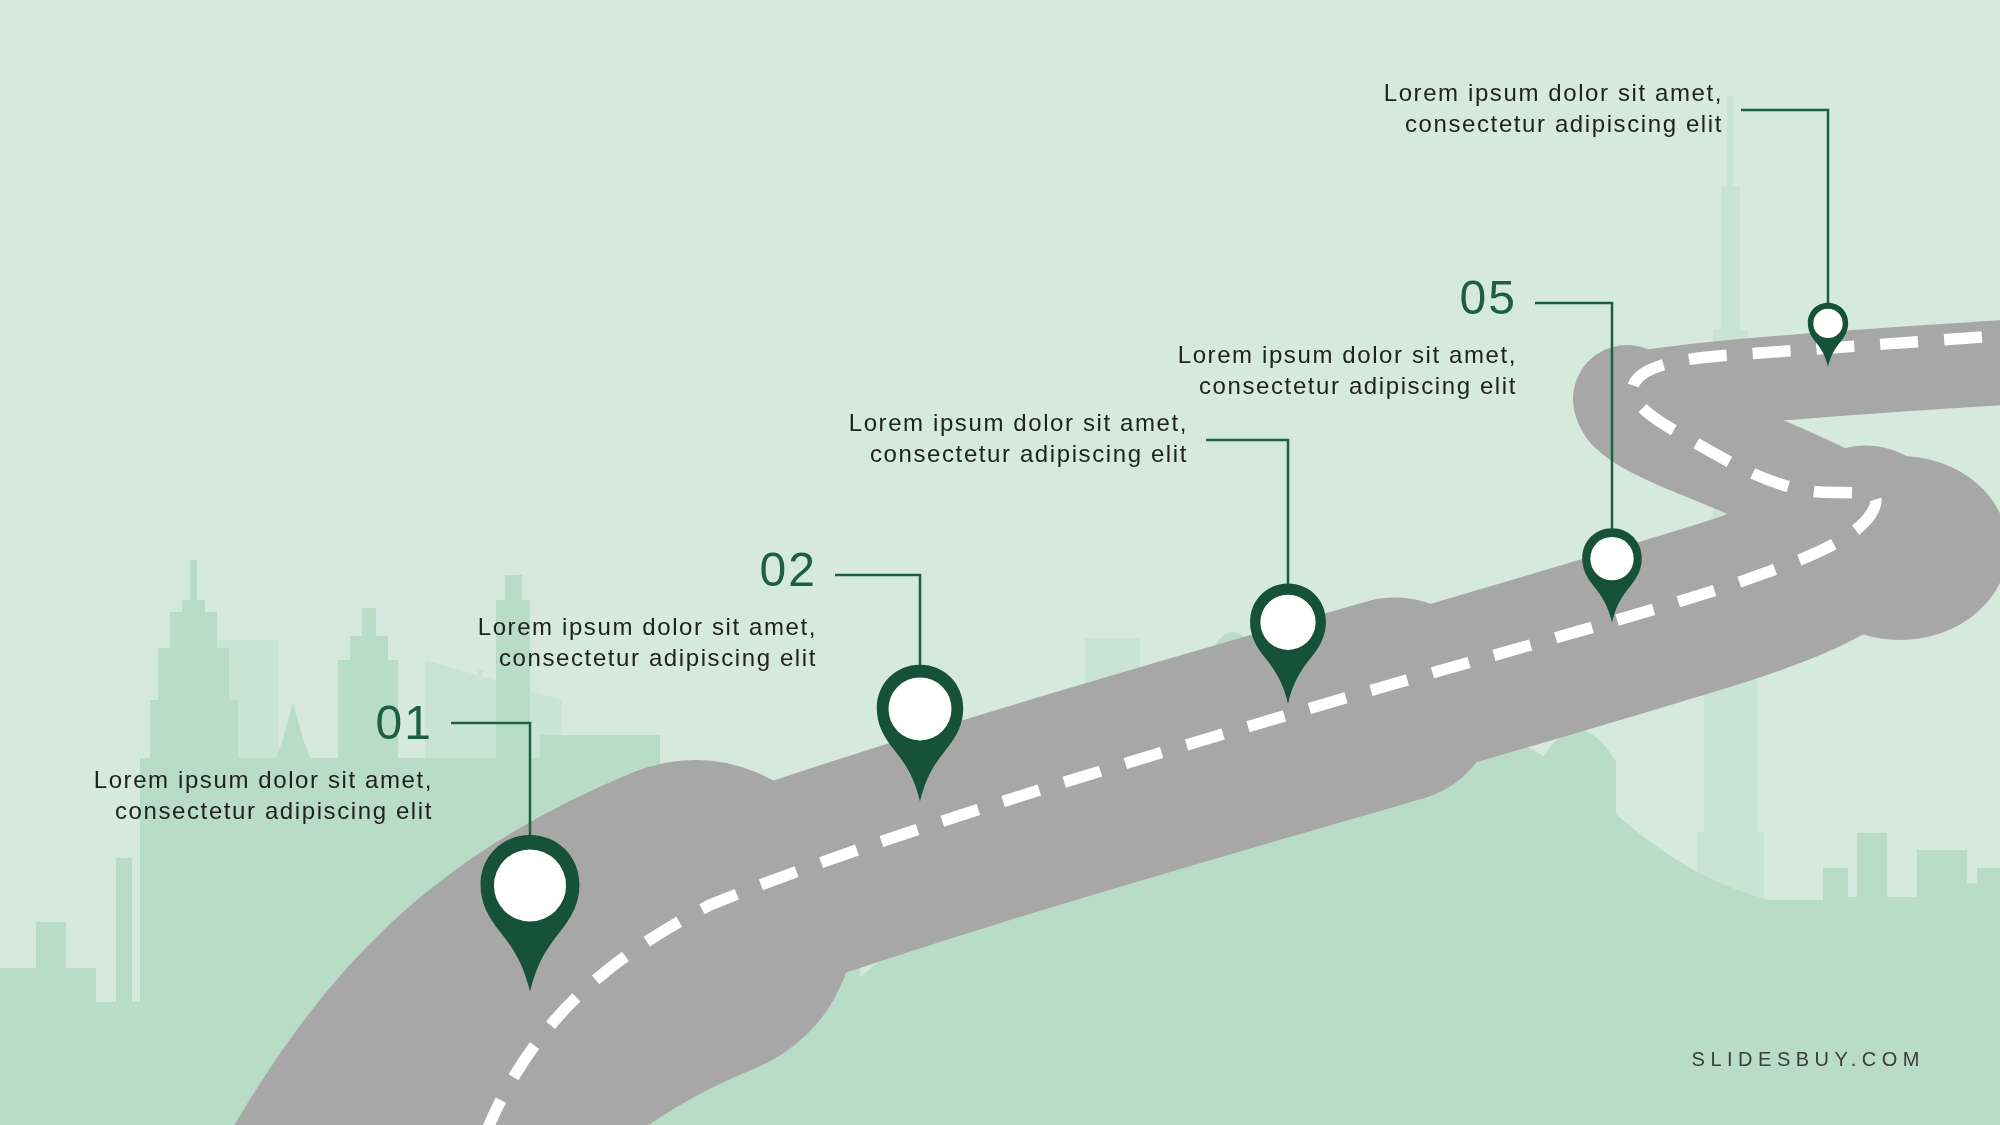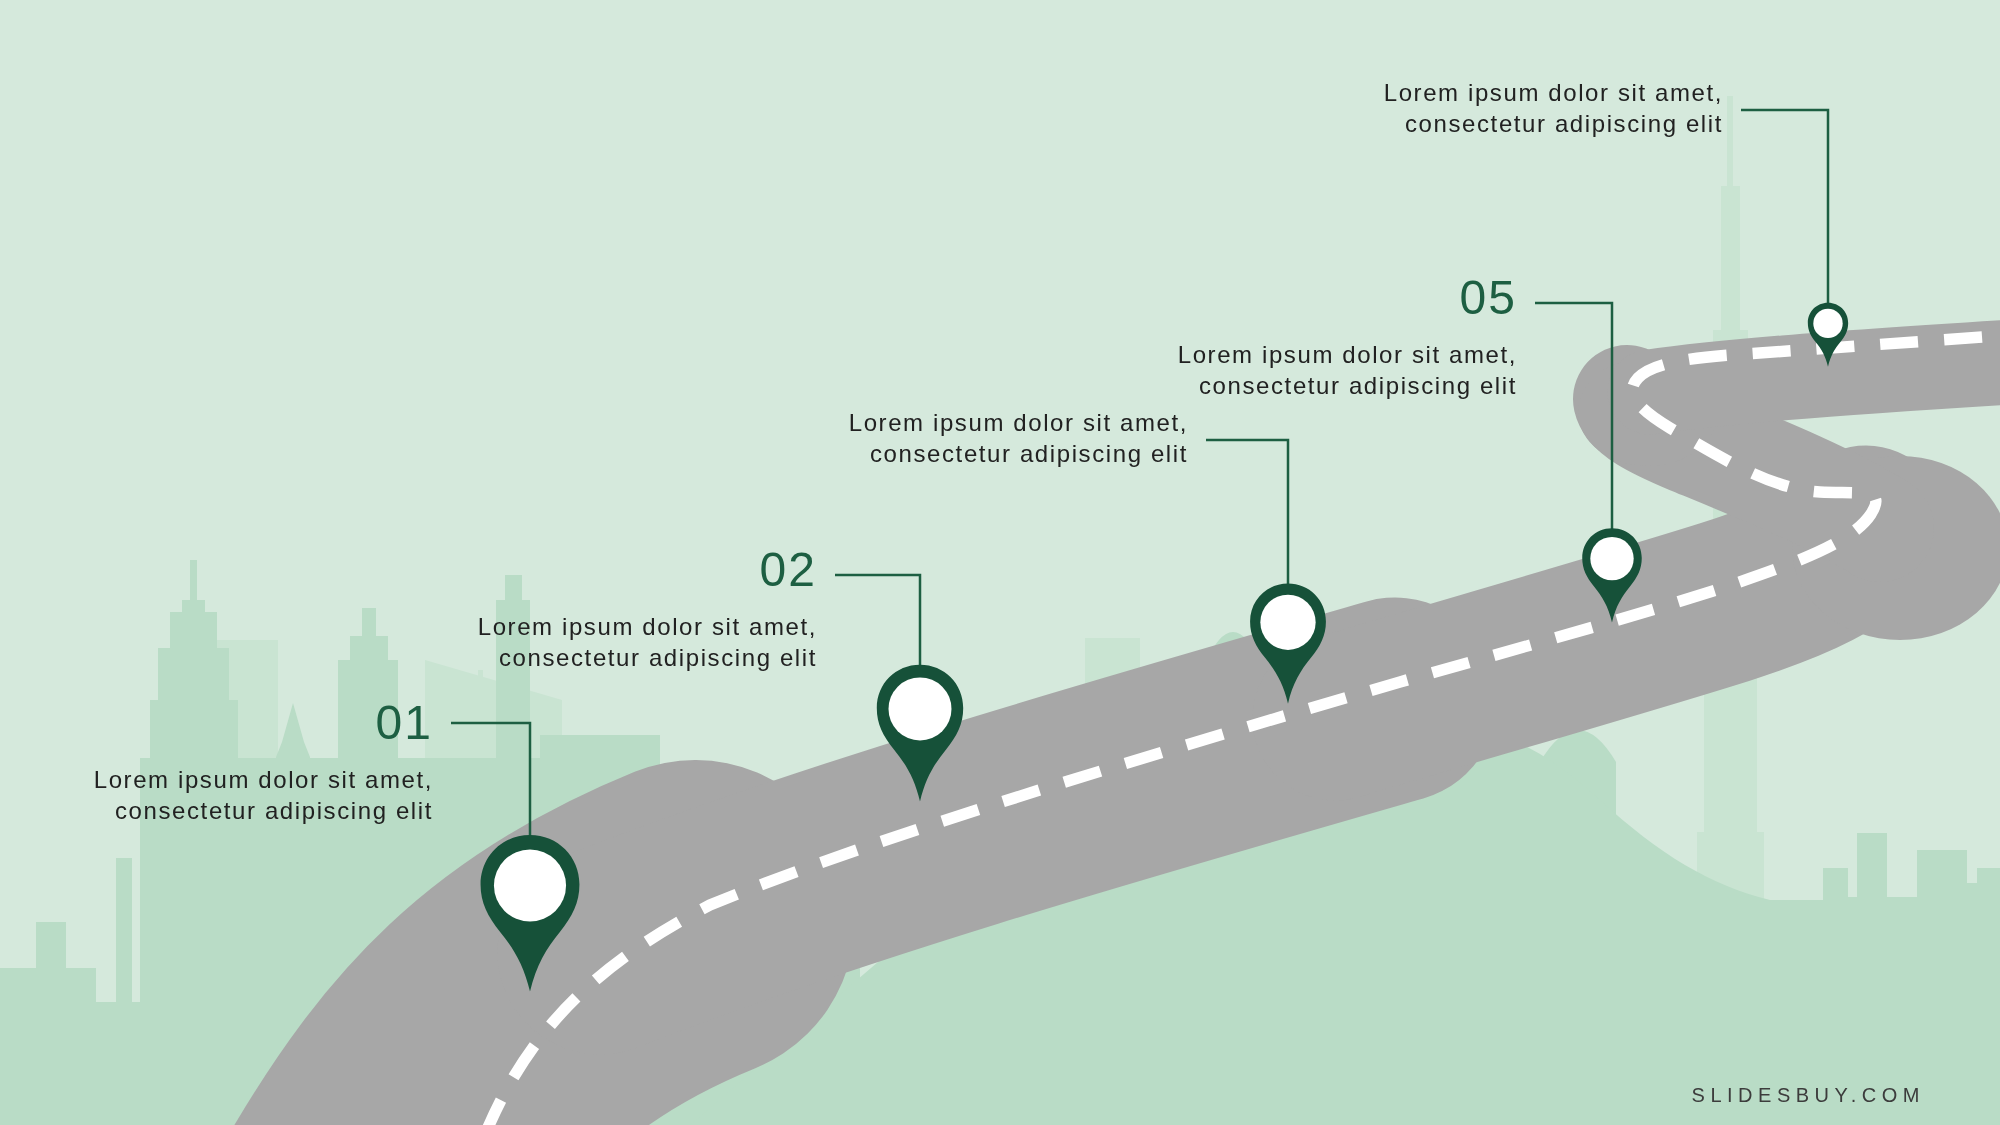--- a/index.html
+++ b/index.html
@@ -30,21 +30,20 @@
   }
   .m1{left:-167px;top:698px}
   .m2{left:217px;top:545px}
   .m3{left:588px;top:407px}
   .m4{left:917px;top:273px}
   .m5{left:1123px;top:77px}
   .slide-footer{
     position:absolute;right:75px;top:1048px;
     font-size:20px;letter-spacing:5.5px;color:var(--footer_text);
     white-space:nowrap;
-    margin-top:36px;
   }
 </style>
 </head>
 <body>
 
 <div id="stage">
 
   <svg id="bg-svg" viewBox="0 0 2000 1125" aria-hidden="true">
     <defs>
       <g id="pin">

